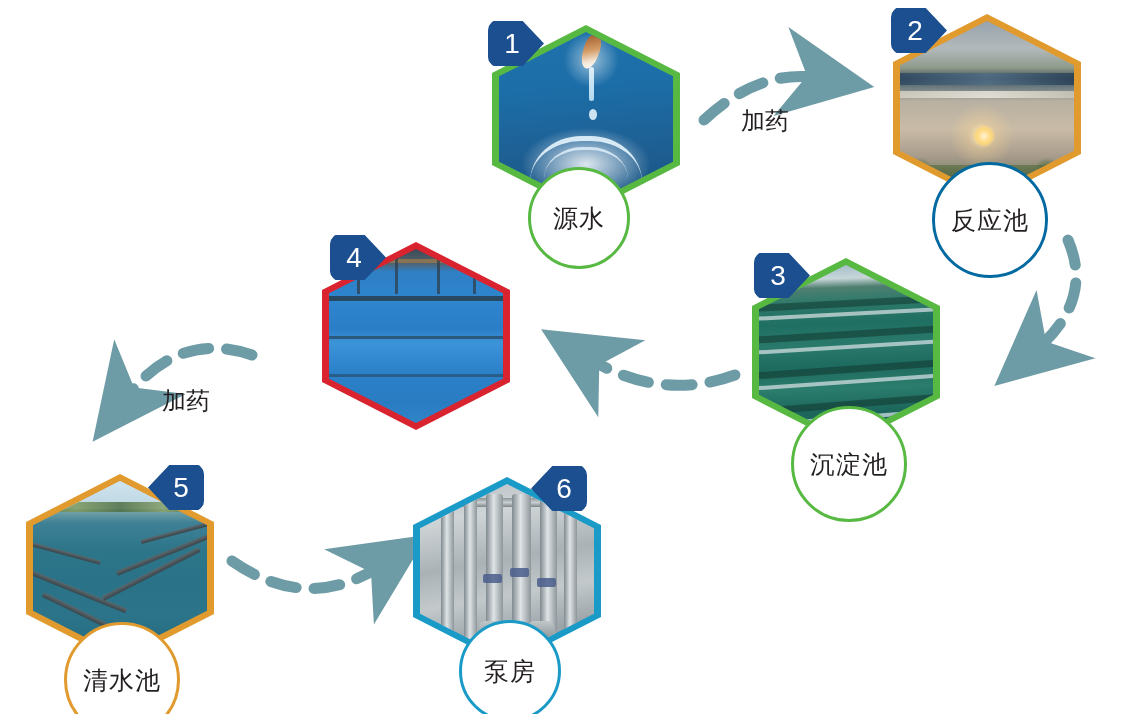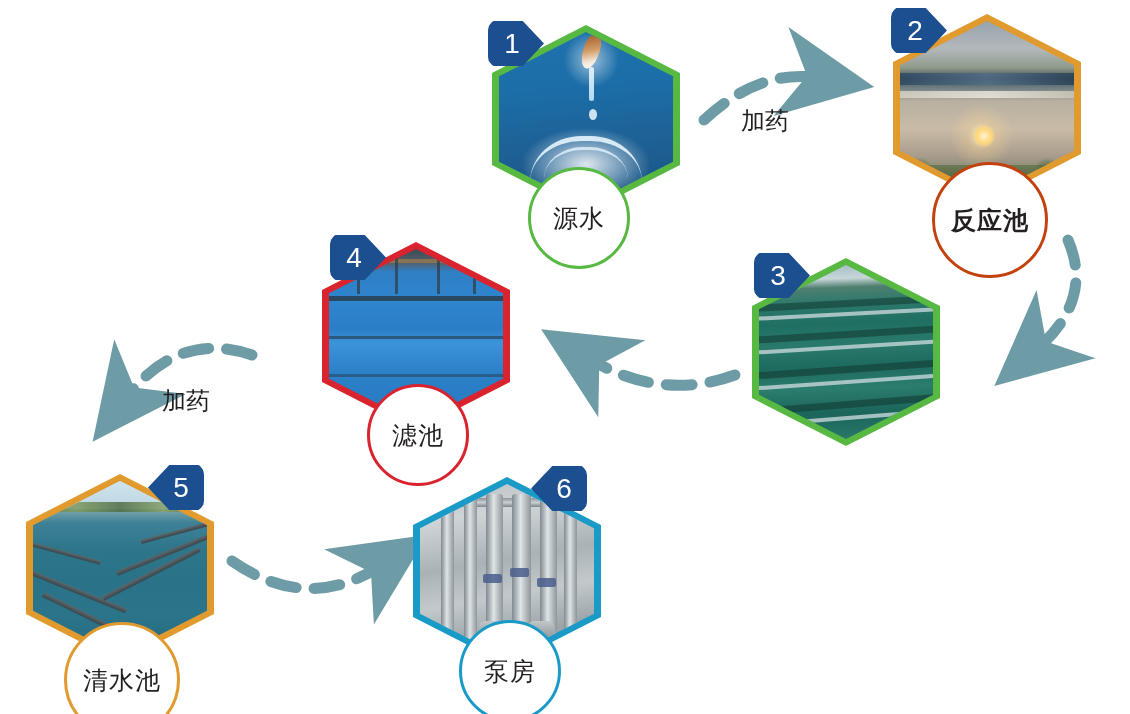--- a/index.html
+++ b/index.html
@@ -187,21 +187,21 @@
           <div class="band2"></div>
         <div class="sun"></div>
           <div class="bank"></div>
         <div class="tree"></div>
           <div class="tree r"></div>
       </div>
     </div>
     <div class="badge" style="left:-2px;top:-7px;">
       <span>2</span>
     </div>
-    <div class="labelcirc lc-3" style="left:39px;top:148px;border:3px solid #c2410c;font-weight:bold;">
+    <div class="labelcirc lc-3" style="left:39px;top:148px;border:3px solid #0369a1;">
       <span>反应池</span>
     </div>
   </div>
 
   <div class="node" style="left:752px;top:258px;">
     <div class="hexwrap">
       <div class="hex-border" style="background:#57b942;"></div>
       <div class="hex-photo ph3">
         <div class="dk" style="top:20%;transform:rotate(-3deg);"></div>
         <div class="ln" style="top:27%;transform:rotate(-3deg);"></div>
@@ -209,41 +209,41 @@
         <div class="ln" style="top:46%;transform:rotate(-3.5deg);"></div>
         <div class="dk" style="top:58%;transform:rotate(-4deg);"></div>
         <div class="ln" style="top:66%;transform:rotate(-4deg);"></div>
         <div class="dk" style="top:78%;transform:rotate(-4.5deg);"></div>
         <div class="ln" style="top:87%;transform:rotate(-4.5deg);"></div>
       </div>
     </div>
     <div class="badge" style="left:2px;top:-6px;">
       <span>3</span>
     </div>
+    <div class="labelcirc lc-3" style="left:39px;top:148px;border:3px solid #57b942;">
+      <span>沉淀池</span>
+    </div>
   </div>
 
   <div class="node" style="left:322px;top:242px;">
     <div class="hexwrap">
       <div class="hex-border" style="background:#d9232e;"></div>
       <div class="hex-photo ph4">
         <div class="rail"></div>
         <div class="post" style="left:16%;"></div>
         <div class="post" style="left:38%;"></div>
         <div class="post" style="left:62%;"></div>
         <div class="post" style="left:83%;"></div>
         <div class="beam" style="top:27%;"></div>
         <div class="beam" style="top:50%;height:3px;opacity:.75;"></div>
         <div class="beam" style="top:72%;height:3px;opacity:.6;"></div>
       </div>
     </div>
     <div class="badge" style="left:8px;top:-8px;">
       <span>4</span>
-    </div>
-    <div class="labelcirc lc-2" style="left:45px;top:142px;border:3px solid #d9232e;">
-      <span>滤池</span>
     </div>
   </div>
 
   <div class="node" style="left:26px;top:474px;">
     <div class="hexwrap">
       <div class="hex-border" style="background:#e09a2e;"></div>
       <div class="hex-photo ph5">
         <div class="sky"></div>
           <div class="trees"></div>
         <div class="walk" style="left:-4%;top:50%;width:62%;transform:rotate(22deg);"></div>

